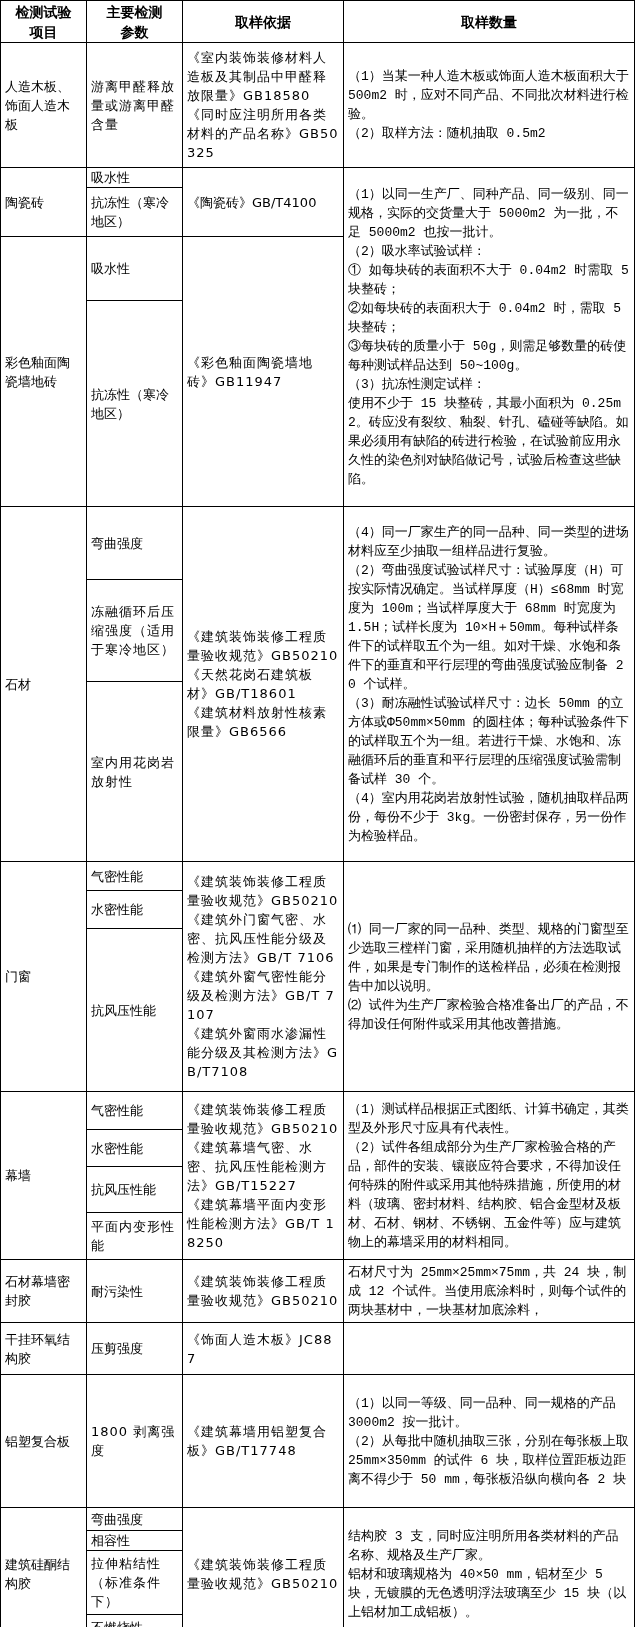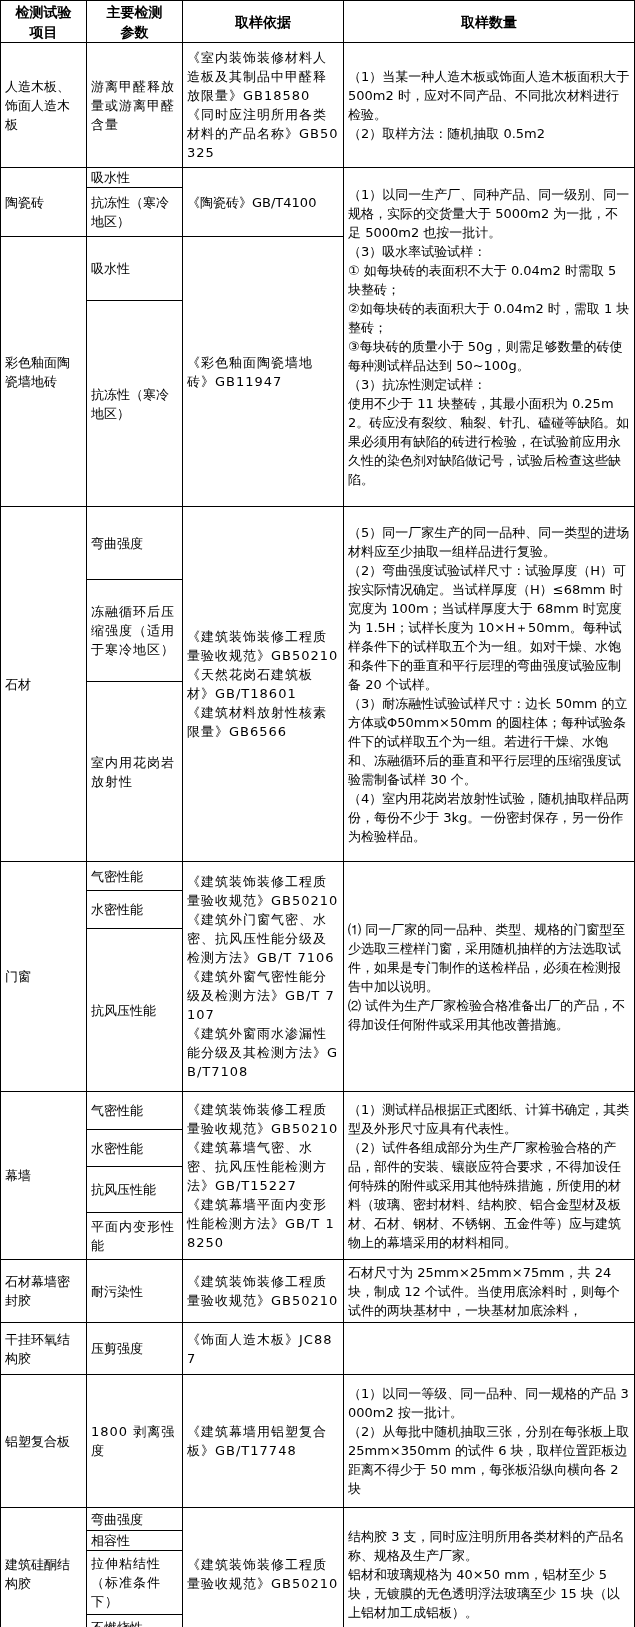--- a/index.html
+++ b/index.html
@@ -1,20 +1,20 @@
 <!DOCTYPE html>
 <html><head>
 <meta charset="utf-8">
 <style>
   html, body { margin: 0; padding: 0; background: #ffffff; }
   body { width: 635px; height: 1627px; overflow: hidden; font-family: "DejaVu Sans", "Liberation Sans", sans-serif; color: #000; }
   table { border-collapse: collapse; table-layout: fixed; width: 634px; margin-left: 0; }
   td, th { border: 1px solid #000; padding: 0 4px; vertical-align: middle; font-size: 13px; line-height: 19px; word-break: break-all; }
   th { font-weight: bold; text-align: center; font-size: 14px; line-height: 20px; }
-  td.c4 { text-align: left; }
+  td.c4 { text-align: left; font-family: Liberation Mono, monospace; }
   .cjk-sp { letter-spacing: 1px; }
   .para { display: block; }
 </style>
 </head>
 <body>
 
 <table>
   <colgroup>
     <col style="width:86px">
     <col style="width:96px">
@@ -49,26 +49,26 @@
           <span class="para">（2）取样方法：随机抽取 0.5m2</span>
         </td>
     </tr>
 
     <tr style="height:16px">
       <td rowspan="2">陶瓷砖</td>
       <td>吸水性</td>
       <td rowspan="2">《陶瓷砖》GB/T4100</td>
       <td rowspan="4" class="c4">
         <span class="para">（1）以同一生产厂、同种产品、同一级别、同一规格，实际的交货量大于 5000m2 为一批，不足 5000m2 也按一批计。</span>
-        <span class="para">（3）吸水率试验试样：</span>
+        <span class="para">（2）吸水率试验试样：</span>
         <span class="para">① 如每块砖的表面积不大于 0.04m2 时需取 5 块整砖；</span>
-        <span class="para">②如每块砖的表面积大于 0.04m2 时，需取 1 块整砖；</span>
+        <span class="para">②如每块砖的表面积大于 0.04m2 时，需取 5 块整砖；</span>
         <span class="para">③每块砖的质量小于 50g，则需足够数量的砖使每种测试样品达到 50~100g。</span>
         <span class="para">（3）抗冻性测定试样：</span>
-        <span class="para">使用不少于 11 块整砖，其最小面积为 0.25m2。砖应没有裂纹、釉裂、针孔、磕碰等缺陷。如果必须用有缺陷的砖进行检验，在试验前应用永久性的染色剂对缺陷做记号，试验后检查这些缺陷。</span>
+        <span class="para">使用不少于 15 块整砖，其最小面积为 0.25m2。砖应没有裂纹、釉裂、针孔、磕碰等缺陷。如果必须用有缺陷的砖进行检验，在试验前应用永久性的染色剂对缺陷做记号，试验后检查这些缺陷。</span>
       </td>
     </tr>
     <tr style="height:49px">
       <td>抗冻性（寒冷地区）</td>
     </tr>
 
     <tr style="height:64px">
       <td rowspan="2">彩色釉面陶瓷墙地砖</td>
       <td>吸水性</td>
       <td rowspan="2" class="cjk-sp">《彩色釉面陶瓷墙地砖》GB11947</td>
@@ -79,21 +79,21 @@
 
     <tr style="height:73px">
       <td rowspan="3">石材</td>
       <td>弯曲强度</td>
       <td rowspan="3" class="cjk-sp">
         <span class="para">《建筑装饰装修工程质量验收规范》GB50210</span>
         <span class="para">《天然花岗石建筑板材》GB/T18601</span>
         <span class="para">《建筑材料放射性核素限量》GB6566</span>
       </td>
       <td rowspan="3" class="c4">
-        <span class="para">（5）同一厂家生产的同一品种、同一类型的进场材料应至少抽取一组样品进行复验。</span>
+        <span class="para">（4）同一厂家生产的同一品种、同一类型的进场材料应至少抽取一组样品进行复验。</span>
         <span class="para">（2）弯曲强度试验试样尺寸：试验厚度（H）可按实际情况确定。当试样厚度（H）≤68mm 时宽度为 100m；当试样厚度大于 68mm 时宽度为 1.5H；试样长度为 10×H＋50mm。每种试样条件下的试样取五个为一组。如对干燥、水饱和条件下的垂直和平行层理的弯曲强度试验应制备 20 个试样。</span>
         <span class="para">（3）耐冻融性试验试样尺寸：边长 50mm 的立方体或Φ50mm×50mm 的圆柱体；每种试验条件下的试样取五个为一组。若进行干燥、水饱和、冻融循环后的垂直和平行层理的压缩强度试验需制备试样 30 个。</span>
         <span class="para">（4）室内用花岗岩放射性试验，随机抽取样品两份，每份不少于 3kg。一份密封保存，另一份作为检验样品。</span>
       </td>
     </tr>
     <tr style="height:102px">
       <td class="cjk-sp">冻融循环后压缩强度（适用于寒冷地区）</td>
     </tr>
     <tr style="height:180px">
       <td class="cjk-sp">室内用花岗岩放射性</td>

